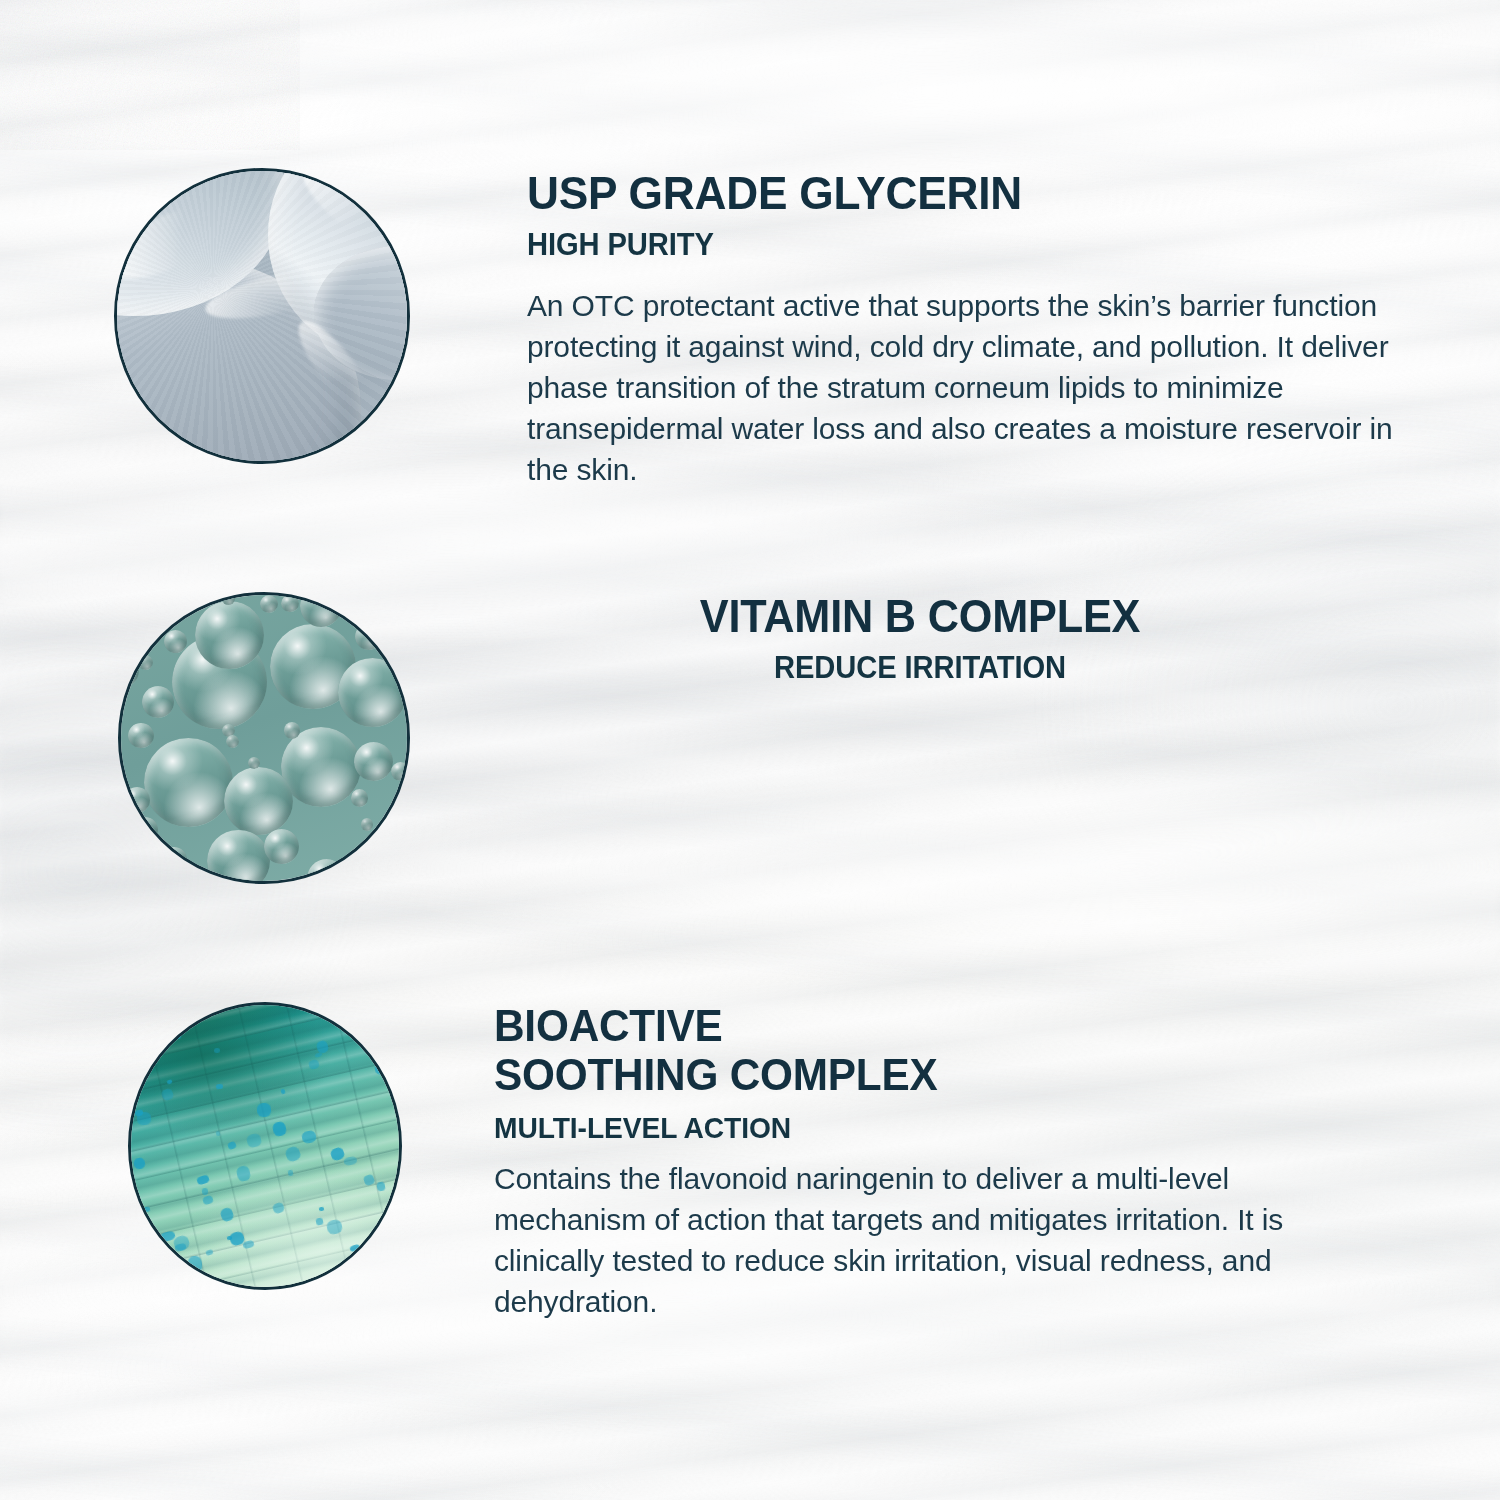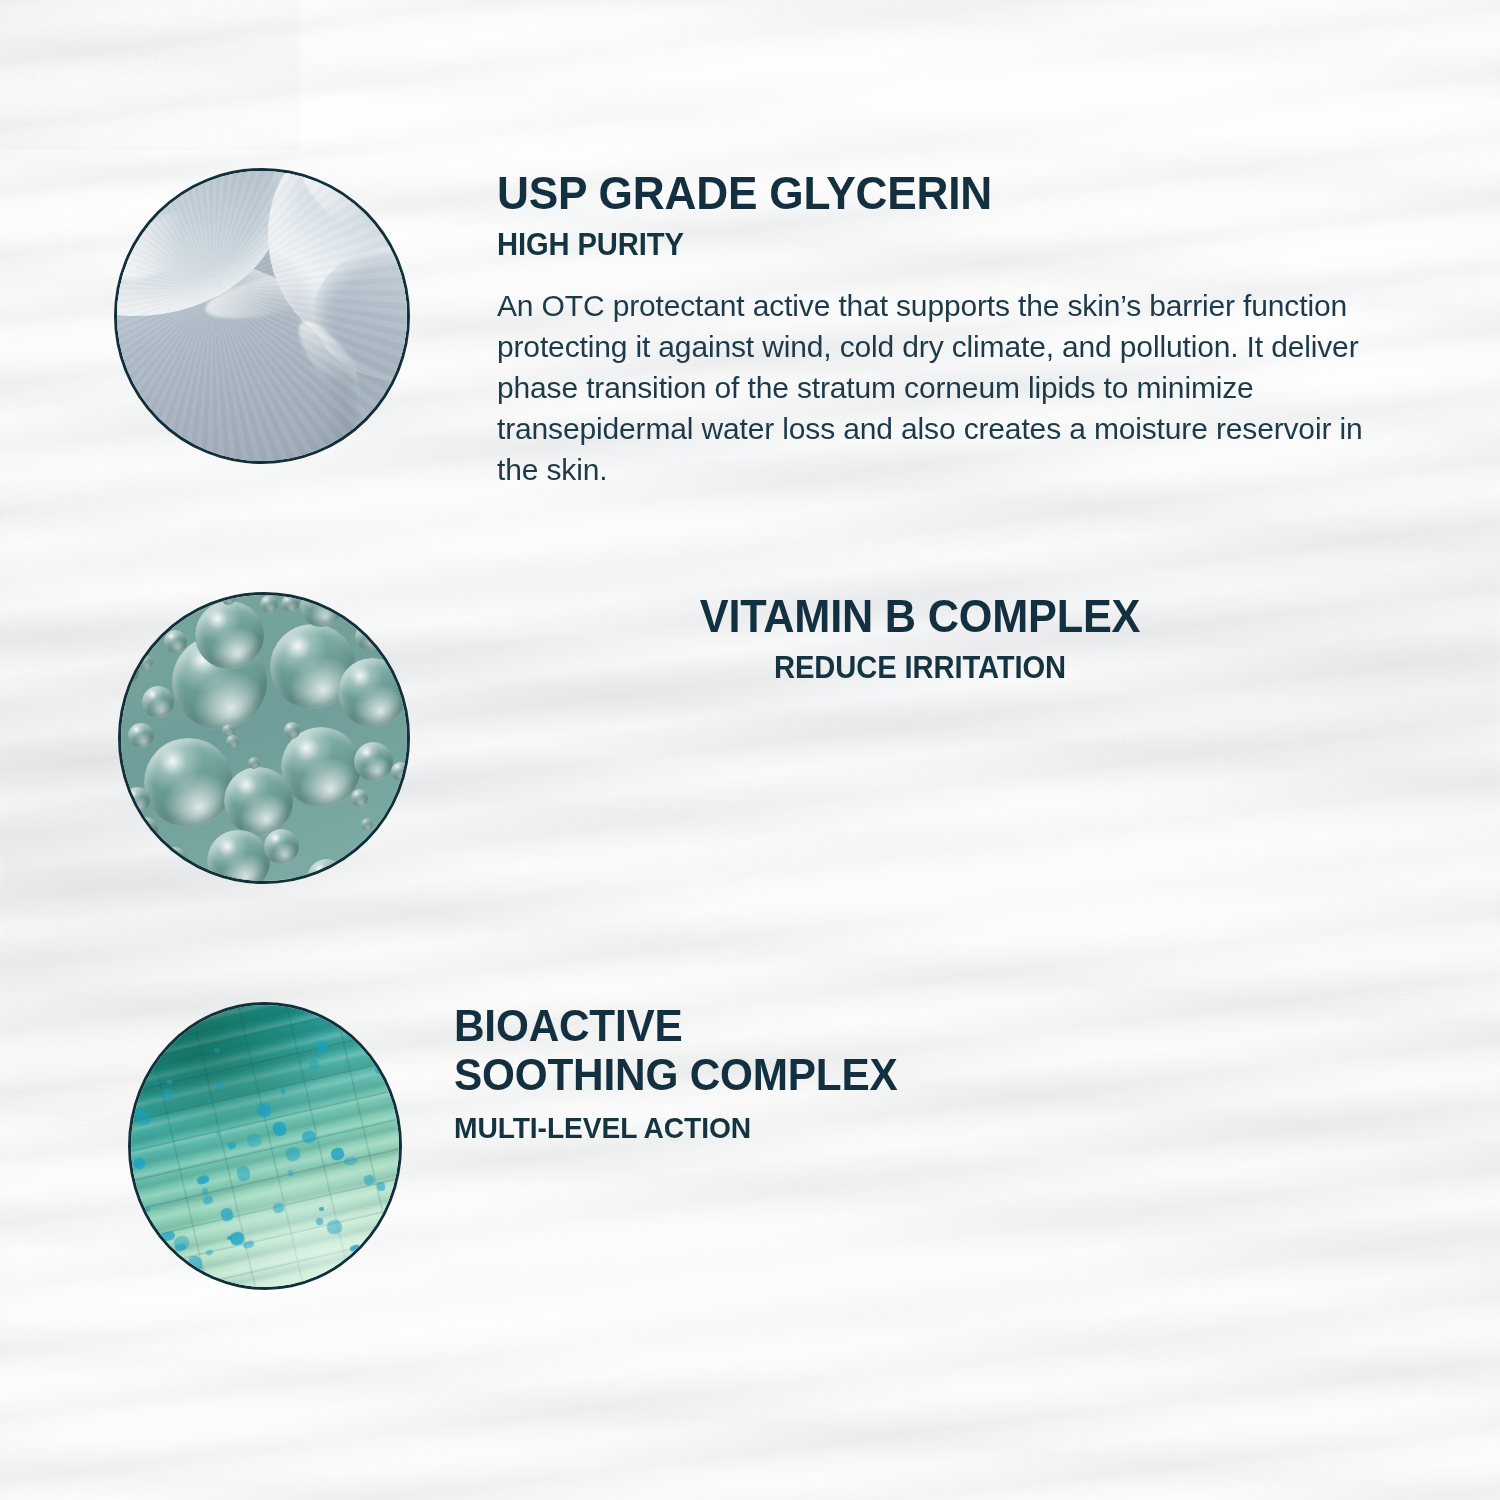--- a/index.html
+++ b/index.html
@@ -91,25 +91,25 @@
   #sec-2 .media { margin-left:128px; width:274px; height:288px; flex-basis:274px; }
 
   .circle {
     position:absolute; inset:0;
     border-radius:50%;
     border:3px solid #12303c;
     overflow:hidden;
   }
 
   .copy {
-    margin-left:87px;
+    margin-left:117px;
     width:900px;
   }
   #sec-1 .copy { margin-left:87px;text-align:center; }
-  #sec-2 .copy { margin-left:52px; }
+  #sec-2 .copy { margin-left:92px; }
 
   .headline {
     font-family:"Liberation Sans Narrow","Liberation Sans", sans-serif;
     font-weight:700;
     font-size:46px;
     line-height:1.07;
     letter-spacing:-0.2px;
     color:#133040;
     transform:scaleX(0.94);
     transform-origin:left center;
@@ -401,16 +401,17 @@
             <div class="t-speck" style="left: 39.5057%; top: 57.1937%; width: 5.02316%; height: 5.37483%; opacity: 0.48; transform: rotate(-11.4958deg);"></div>
             <div class="t-speck" style="left: 16.5777%; top: 84.7634%; width: 3.95154%; height: 2.36037%; opacity: 0.51; transform: rotate(-12.9449deg);"></div>
             <div class="t-speck" style="left: 4.02004%; top: 71.5915%; width: 2.8565%; height: 1.7276%; opacity: 0.66; transform: rotate(-10.1062deg);"></div>
           </div>
       </div>
     </div>
     <div class="copy">
       <div class="headline">BIOACTIVE
 SOOTHING COMPLEX</div>
       <div class="subhead">MULTI-LEVEL ACTION</div>
+      <div class="bodytext">Contains the flavonoid naringenin to deliver a multi-level mechanism of action that targets and mitigates irritation. It is clinically tested to reduce skin irritation, visual redness, and dehydration.</div>
     </div>
   </div>
 
 </div>
 
 </body></html>

